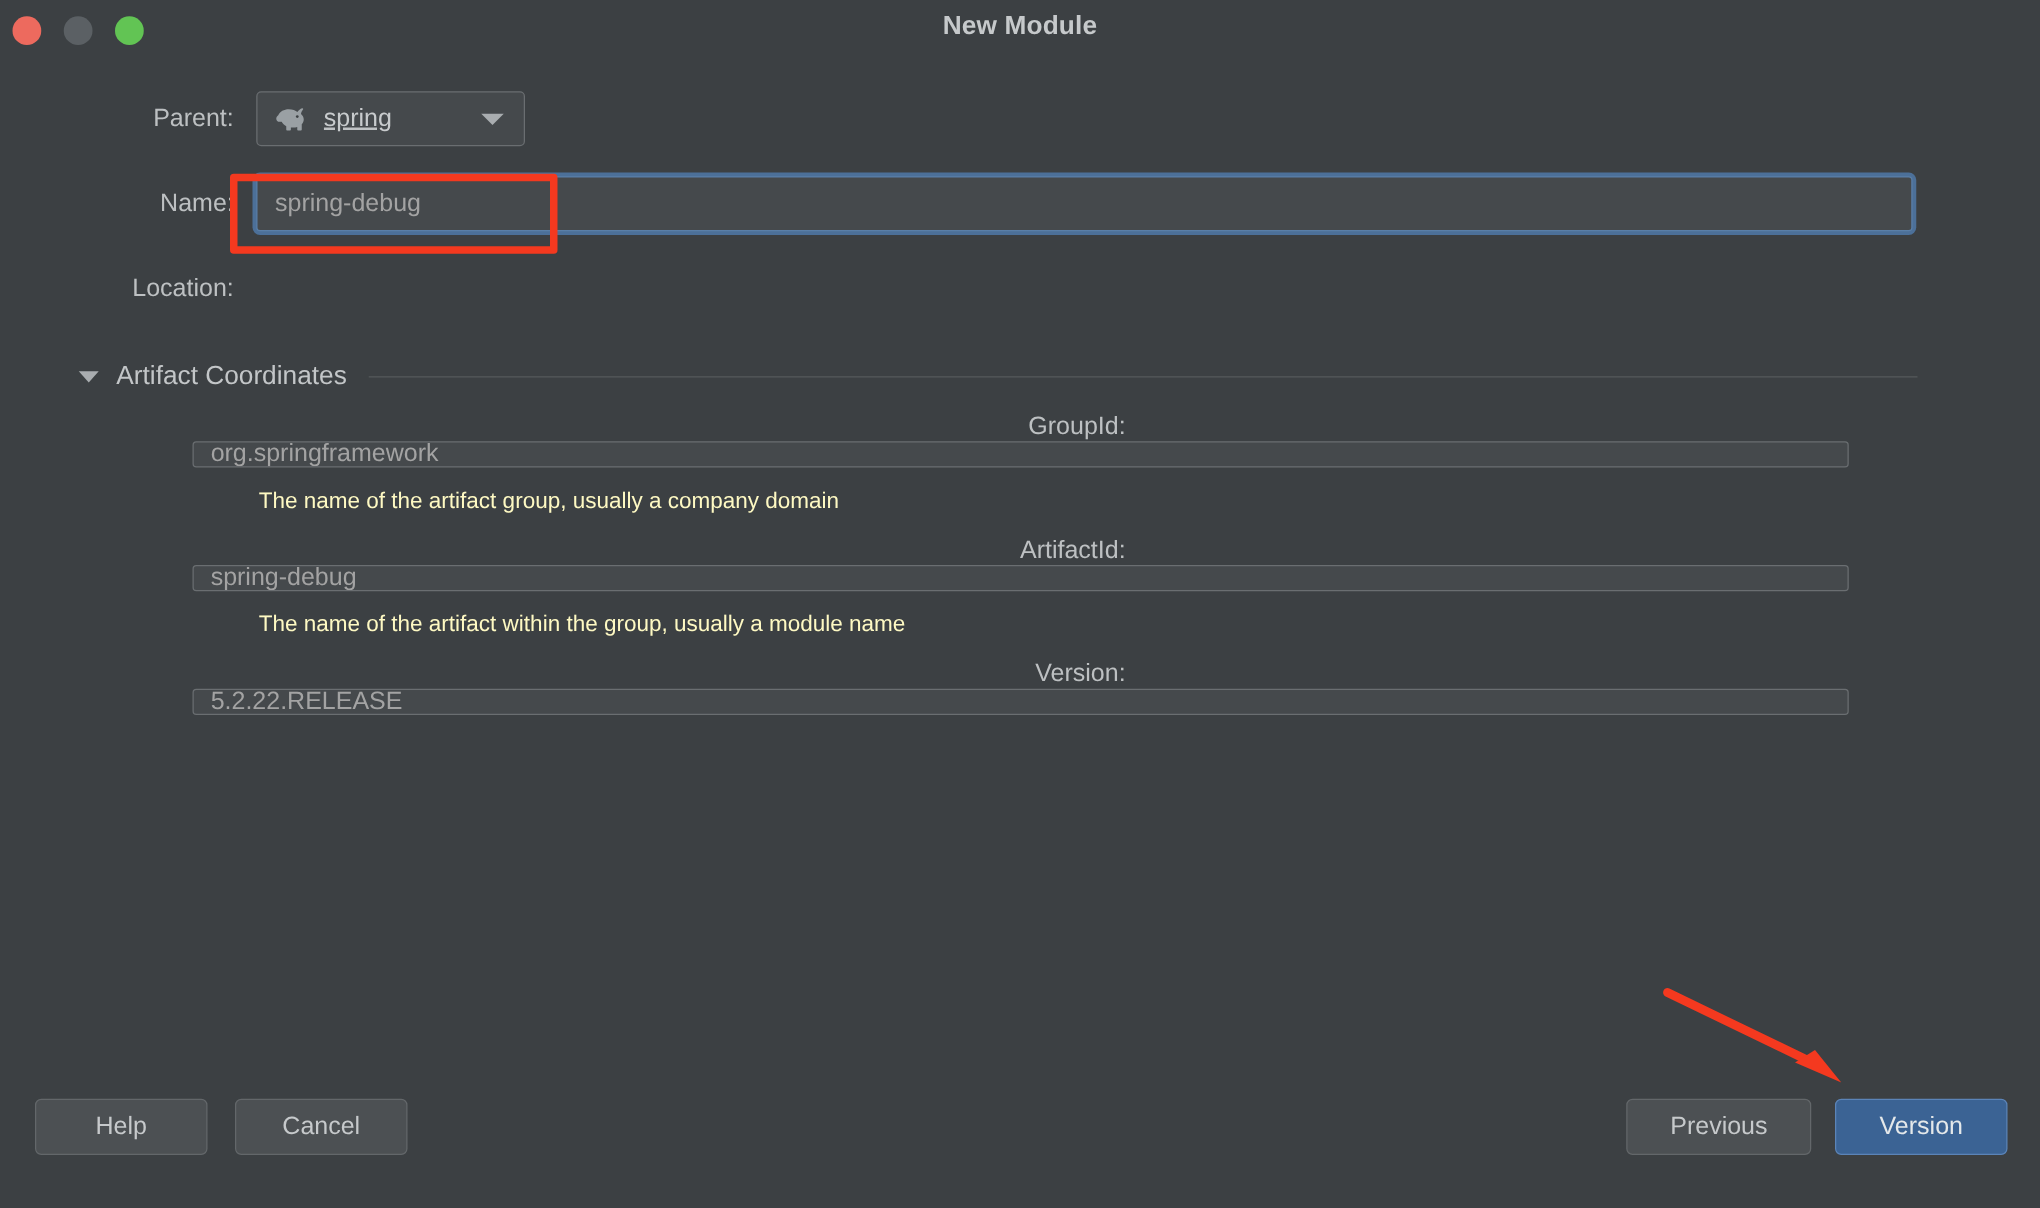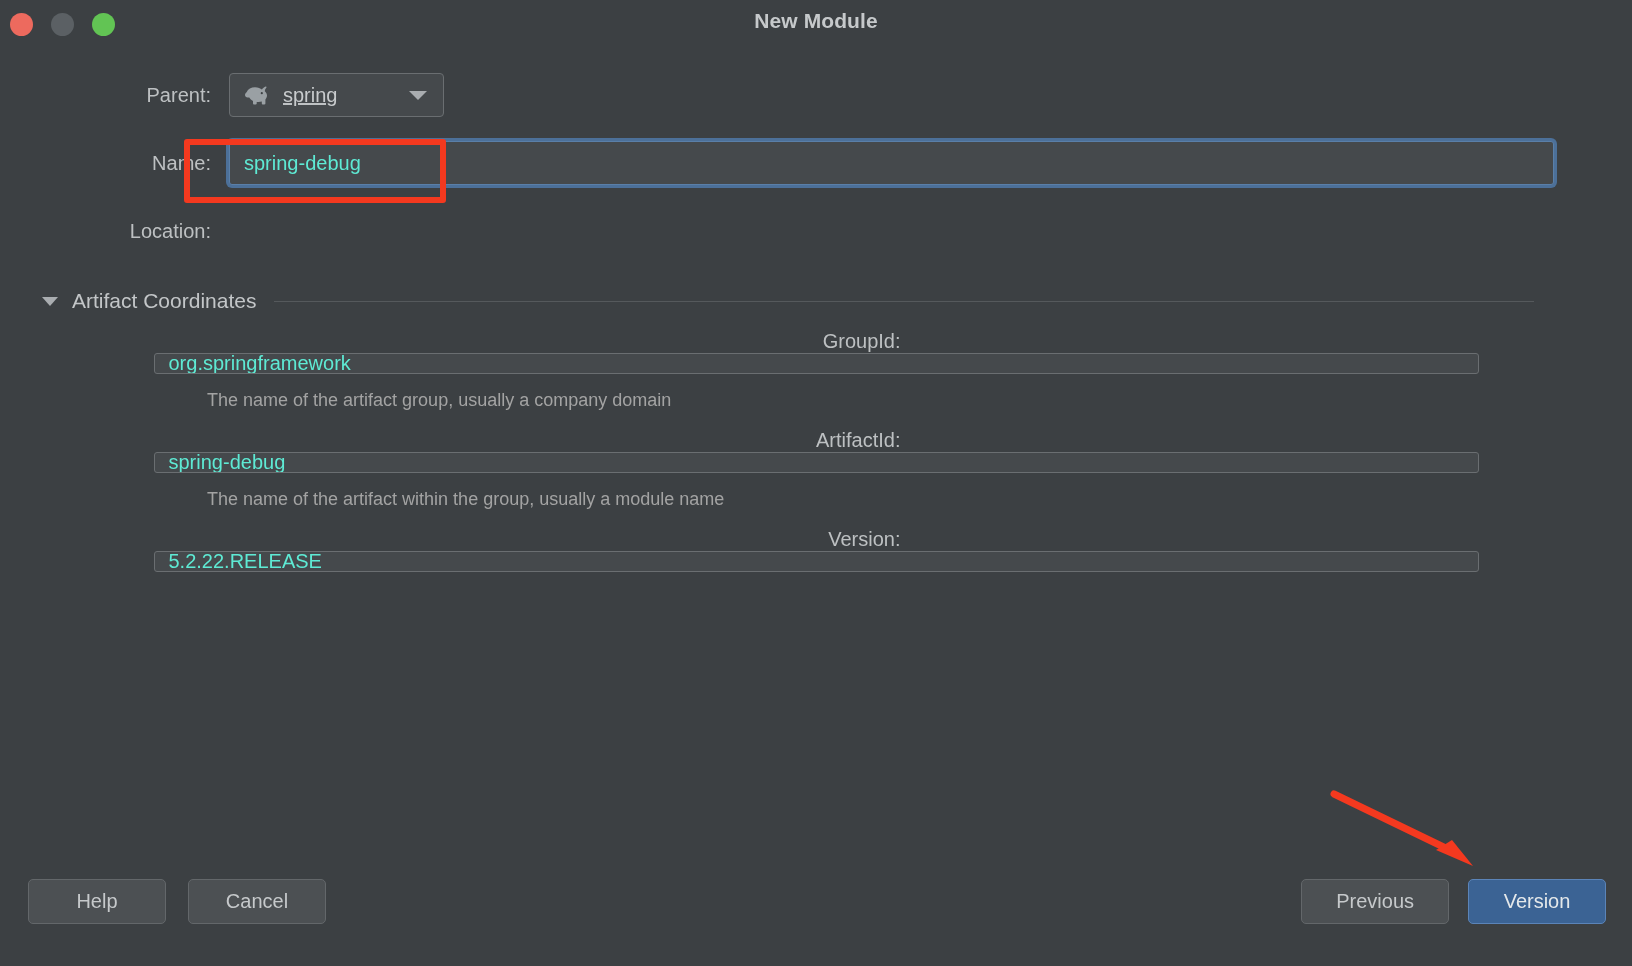--- a/index.html
+++ b/index.html
@@ -60,21 +60,20 @@
     color: #c6c9cb;
     letter-spacing: 0.1px;
   }
 
   
   .form {
     position: absolute;
     top: 72px;
     left: 0;
     width: 1632px;
-    padding-left: 24px;
   }
 
   .row {
     position: relative;
     display: flex;
     align-items: center;
     height: 46px;
     margin-bottom: 22px;
   }
 
@@ -126,21 +125,21 @@
   .field {
     position: relative;
     height: 44px;
     background: #45494c;
     border: 1px solid #6a6e71;
     border-radius: 3px;
     display: flex;
     align-items: center;
     padding: 0 14px;
     font-size: 20px;
-    color: #5eead4;
+    color: #a3a3a3;
     white-space: nowrap;
     overflow: hidden;
   }
   .field.wide { width: 1325px; }
 
   .field.focused {
     border: 1px solid #5a7fa8;
     box-shadow: 0 0 0 3px #4c7099;
   }
 
@@ -165,21 +164,21 @@
 
   
   .section-header {
     position: absolute;
     top: 286px;
     left: 0;
     width: 1632px;
     display: flex;
     align-items: center;
     height: 30px;
-    padding-left: 42px;
+    padding-left: 63px;
   }
   .section-header .tri {
     width: 0; height: 0;
     border-left: 8px solid transparent;
     border-right: 8px solid transparent;
     border-top: 9px solid #a9adb0;
     margin-right: 14px;
     cursor: pointer;
   }
   .section-header .section-title {
@@ -212,21 +211,21 @@
     width: 205px;
     padding-right: 18px;
     text-align: right;
     font-size: 20px;
     color: #bdc0c2;
     white-space: nowrap;
   }
   .hint {
     margin: 16px 0 18px 207px;
     font-size: 18px;
-    color: #a3a3a3;
+    color: #fef9c3;
     white-space: nowrap;
   }
 
   
   .buttons-left {
     position: absolute;
     left: 28px;
     bottom: 42px;
     display: flex;
     gap: 22px;

